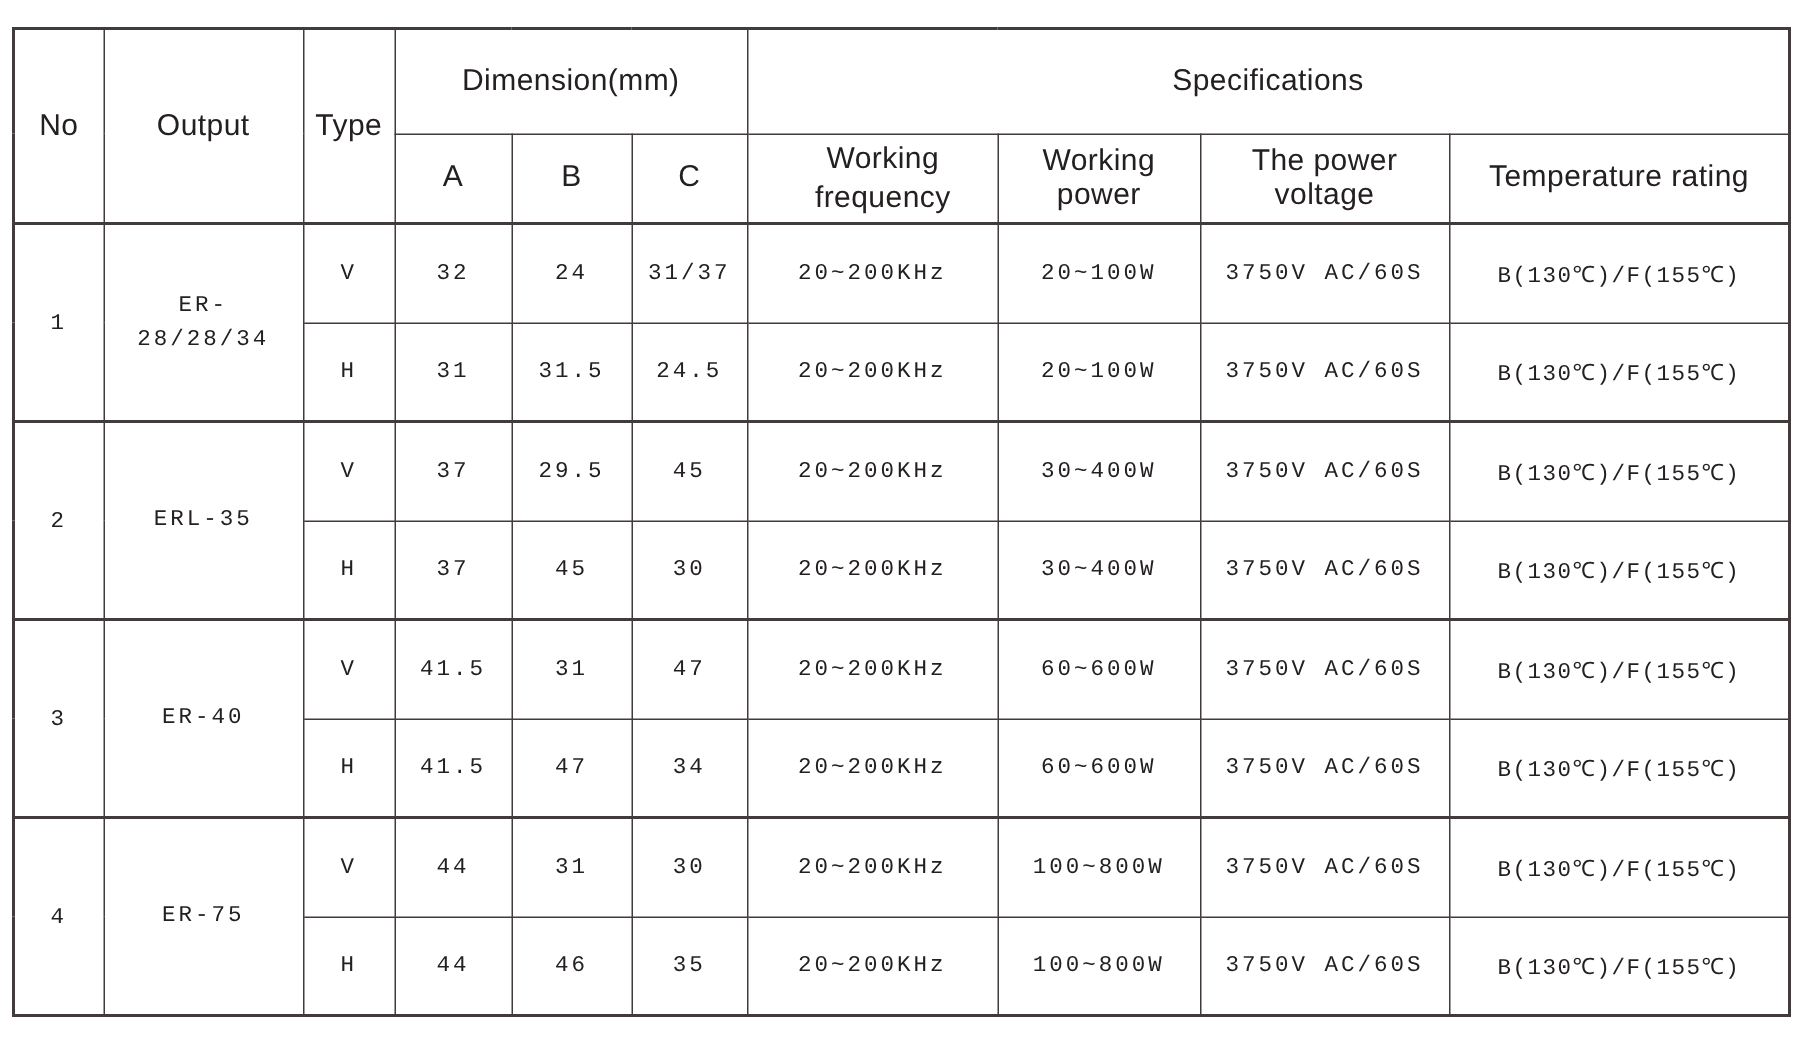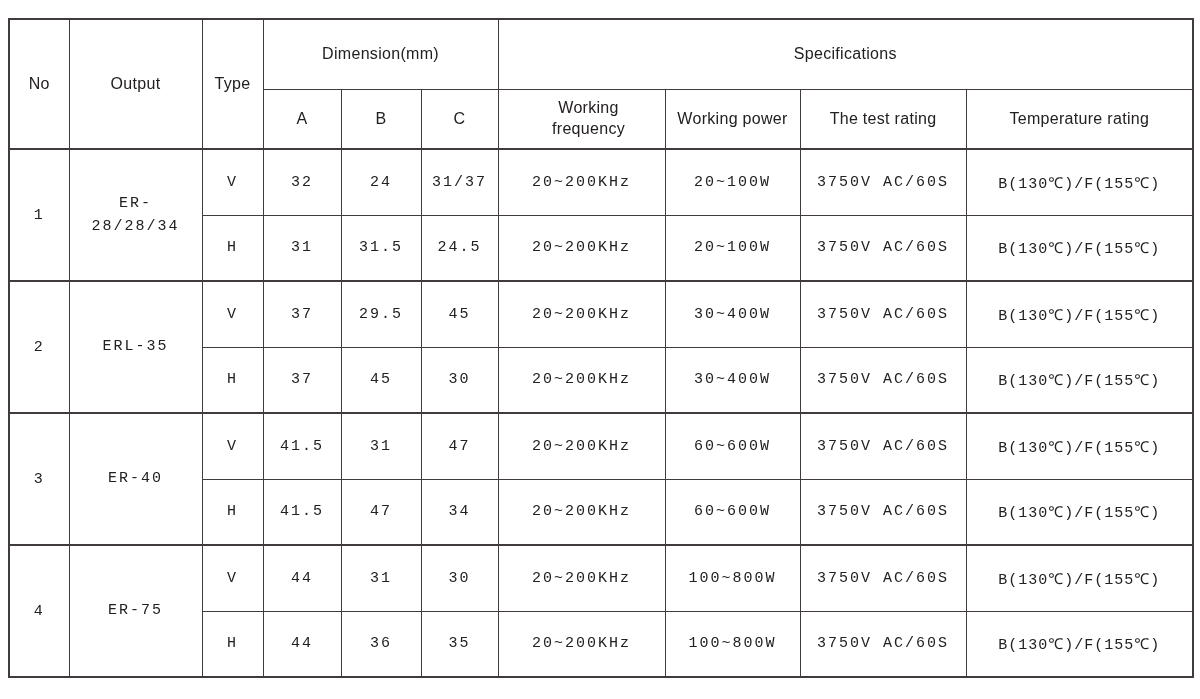--- a/index.html
+++ b/index.html
@@ -30,21 +30,21 @@
     border: 1.5px solid #423b3b;
     text-align: center;
     vertical-align: middle;
     padding: 0 2px;
     overflow: hidden;
   }
   
   .spec-table thead th {
     font-family: "Liberation Sans", sans-serif;
     font-weight: normal;
-    font-size: 16px;
+    font-size: 20px;
     color: #242020;
     letter-spacing: 0.3px;
   }
   tr.header-row-1 { height: 70px; }
   tr.header-row-2 { height: 60px; }
   th.wrap-2line {
     white-space: pre-line;
     line-height: 1.3;
     padding-left: 16px;
   }
@@ -94,21 +94,21 @@
         <th colspan="3">Dimension(mm)</th>
         <th colspan="4">Specifications</th>
       </tr>
       <tr class="header-row-2">
         <th>A</th>
         <th>B</th>
         <th>C</th>
         <th class="wrap-2line">Working
 frequency</th>
         <th>Working power</th>
-        <th>The test rating</th>
+        <th>The power voltage</th>
         <th>Temperature rating</th>
       </tr>
     </thead>
 
     <tbody class="group">
       <tr>
         <td rowspan="2">1</td>
         <td rowspan="2" class="codel-cell">ER-
 28/28/34</td>
         <td>V</td>
@@ -191,21 +191,21 @@
         <td>31</td>
         <td>30</td>
         <td>20~200KHz</td>
         <td>100~800W</td>
         <td>3750V AC/60S</td>
         <td class="temp-cell">B(130℃)/F(155℃)</td>
       </tr>
       <tr>
         <td>H</td>
         <td>44</td>
-        <td>36</td>
+        <td>46</td>
         <td>35</td>
         <td>20~200KHz</td>
         <td>100~800W</td>
         <td>3750V AC/60S</td>
         <td class="temp-cell">B(130℃)/F(155℃)</td>
       </tr>
     </tbody>
   </table>
 </div>
 

